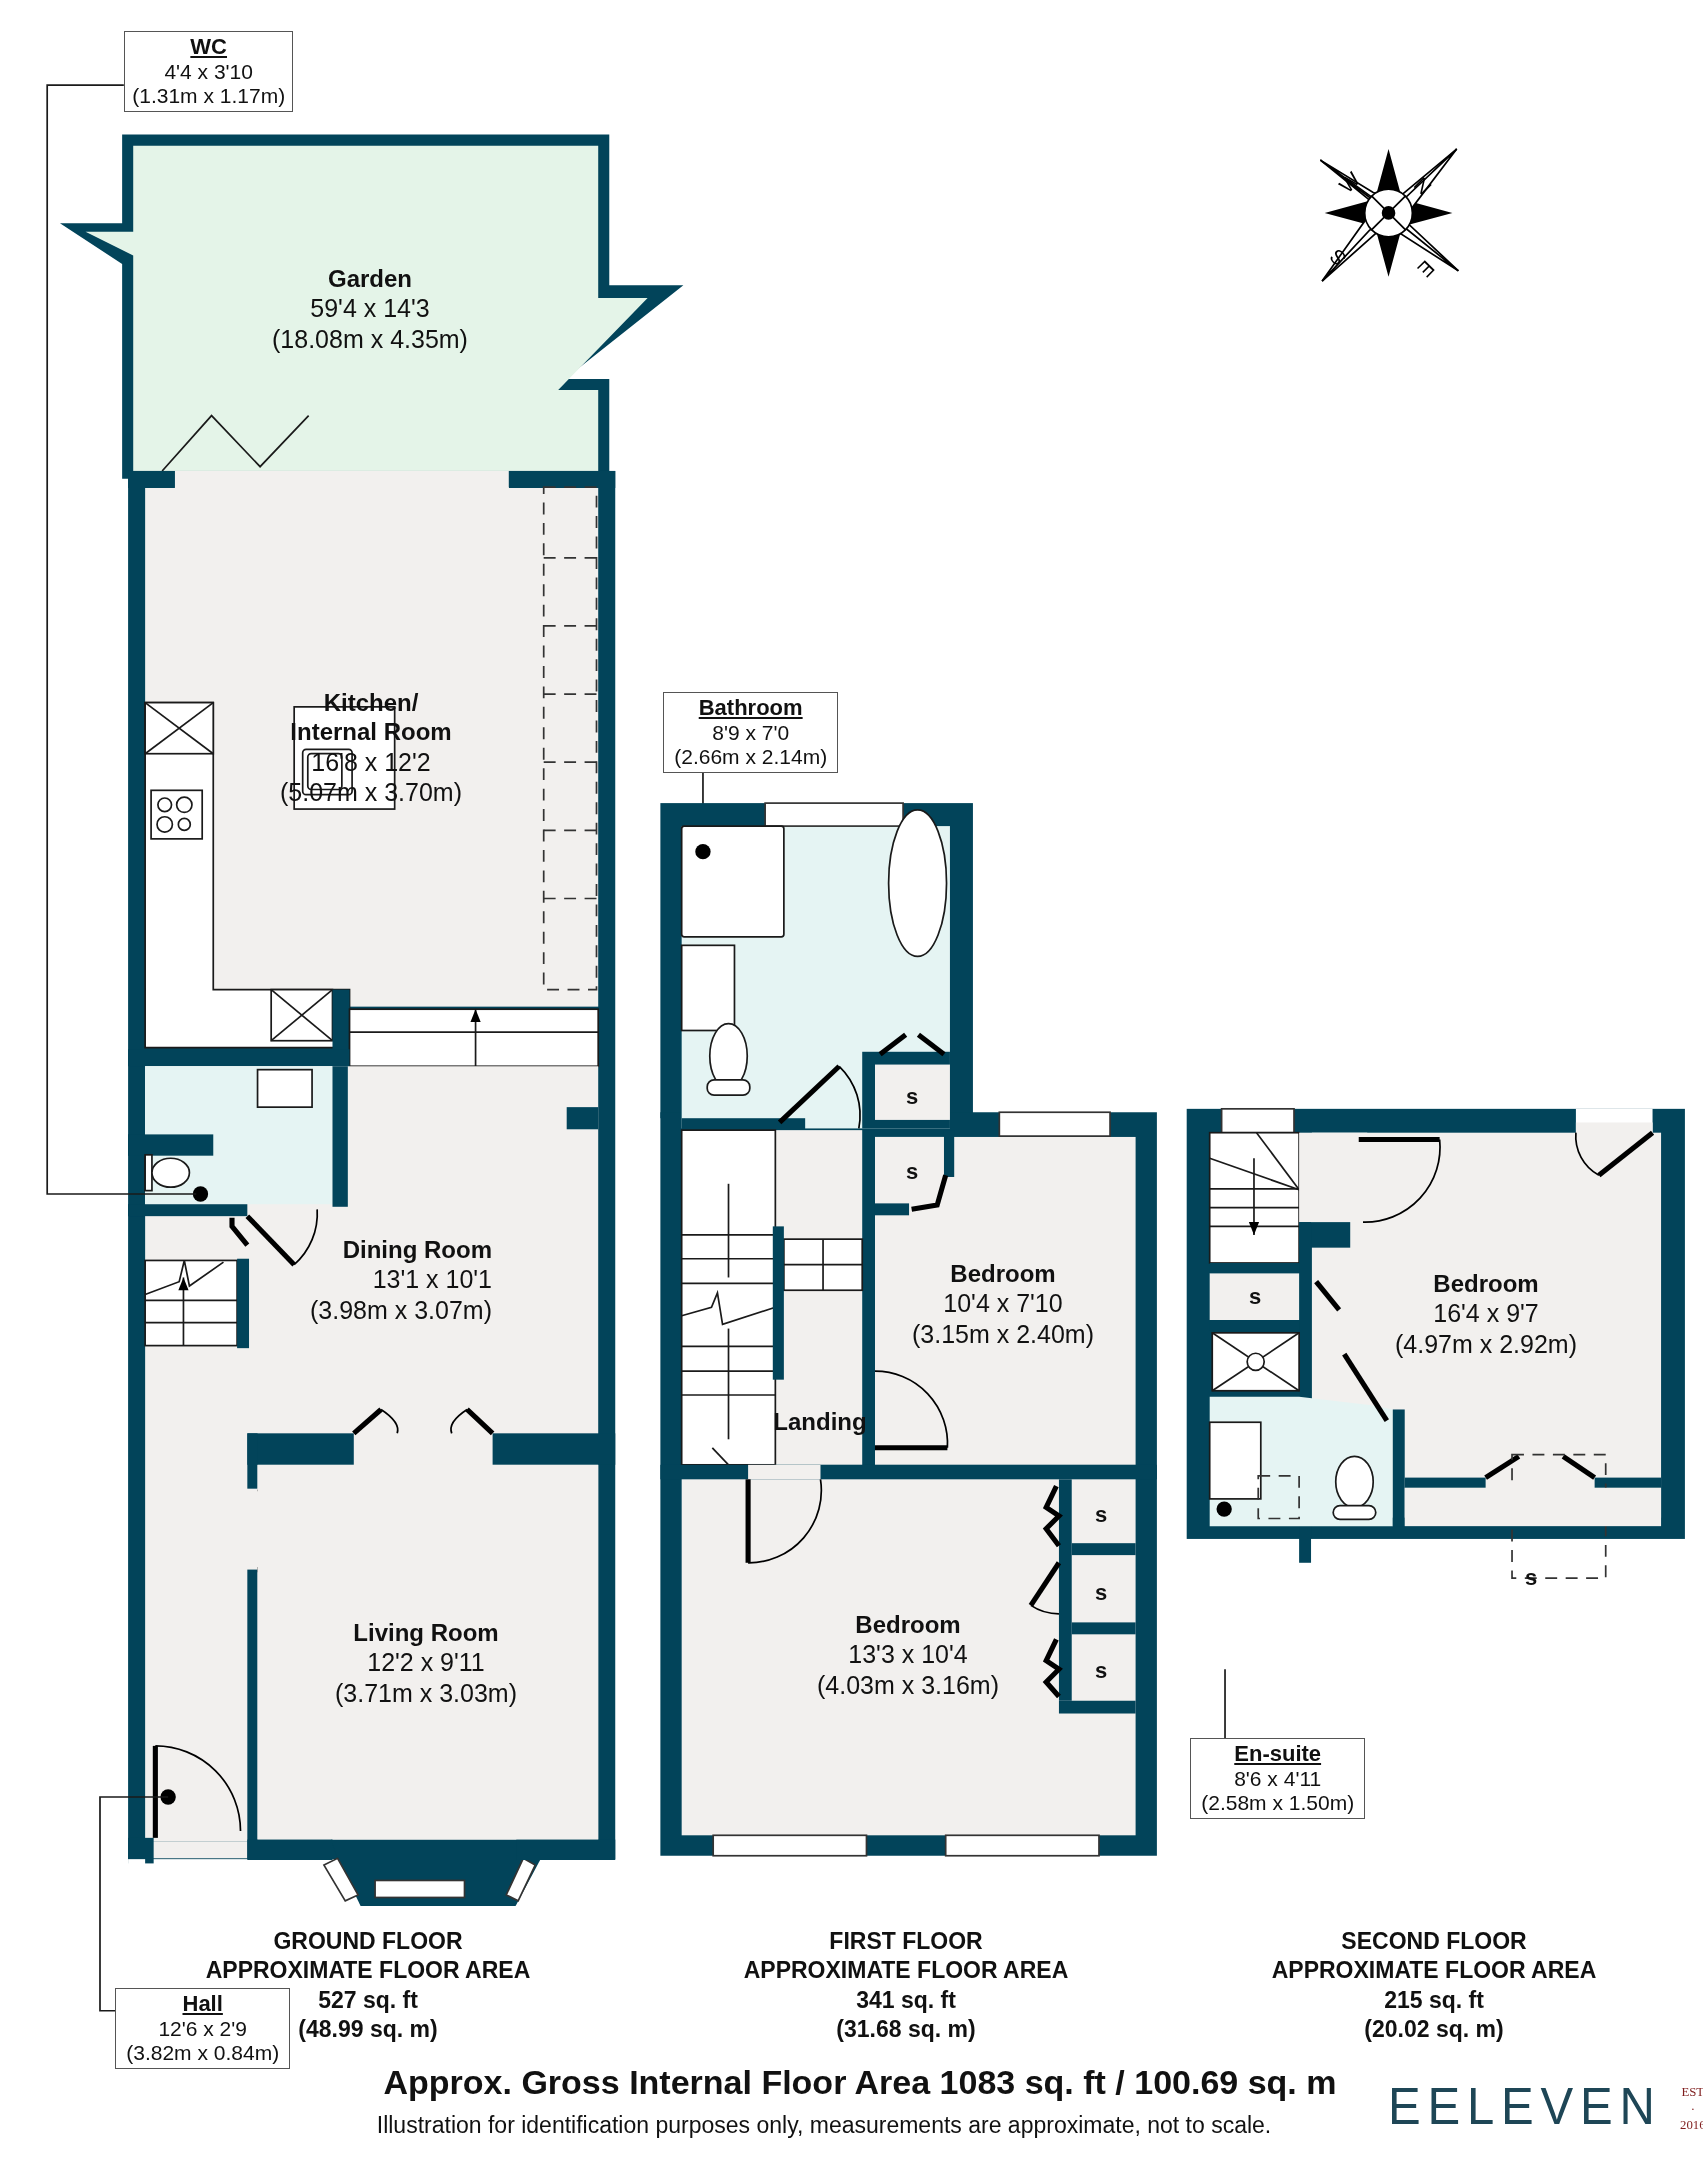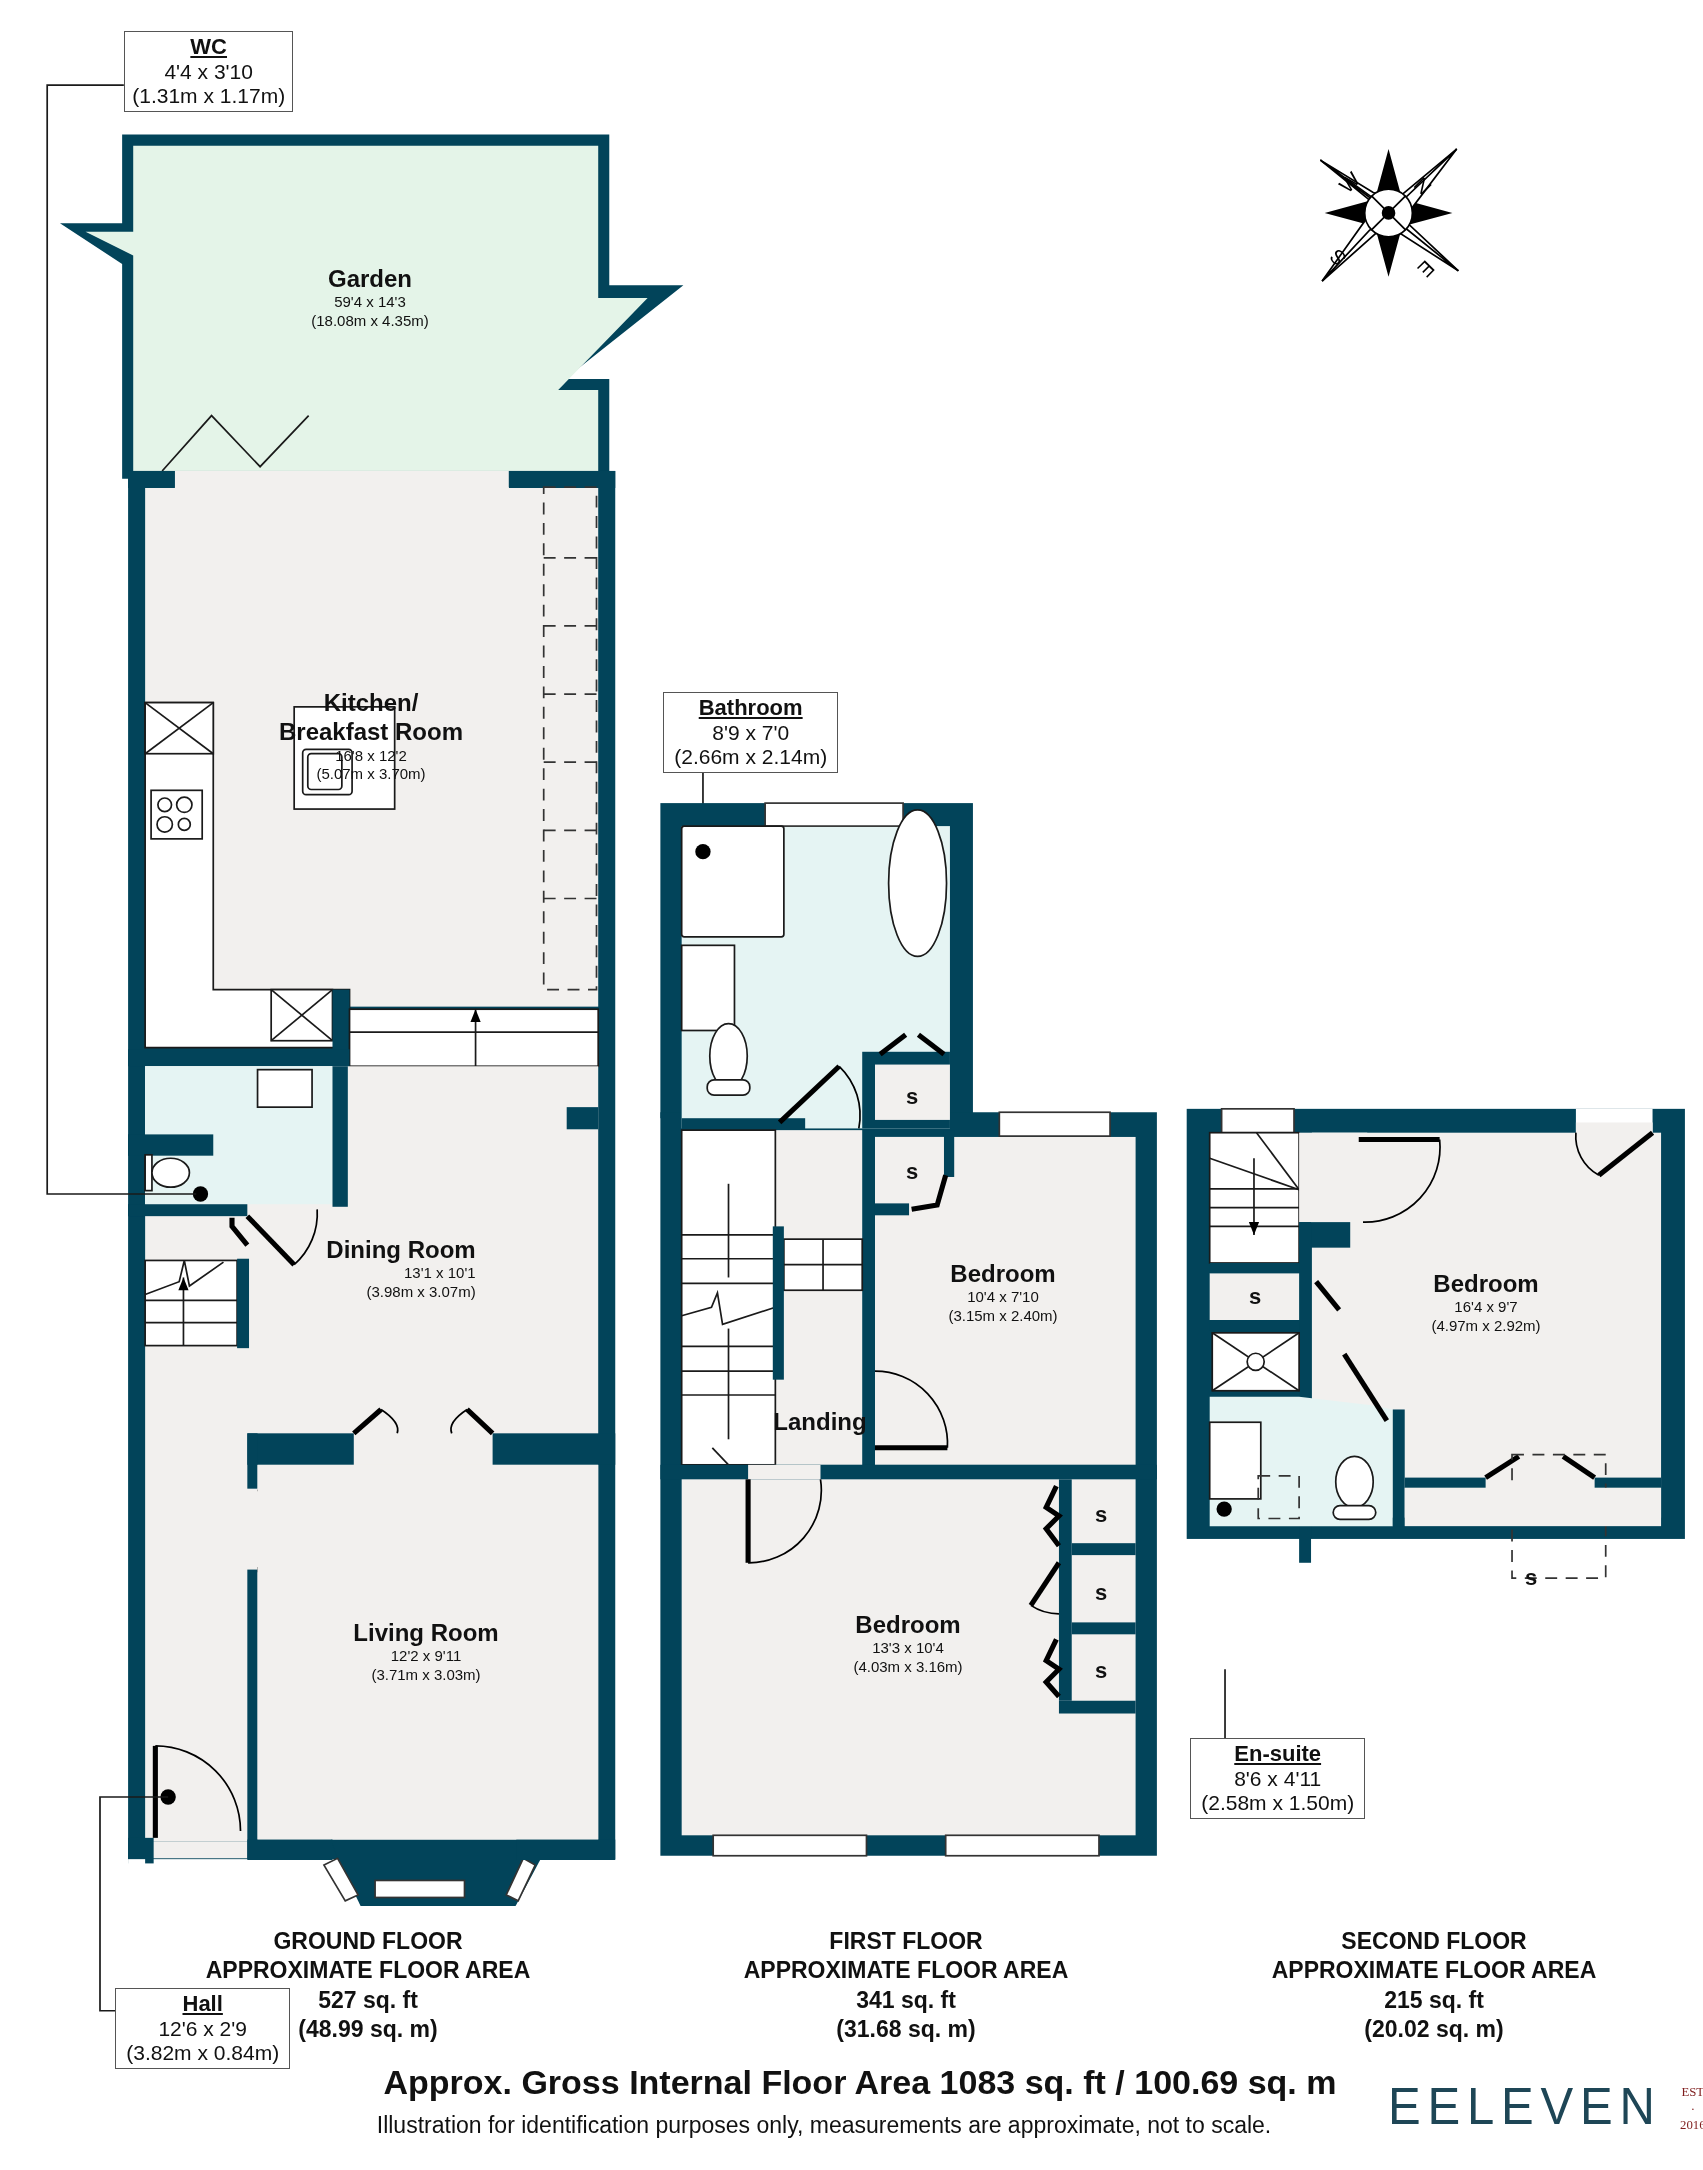--- a/index.html
+++ b/index.html
@@ -10,21 +10,21 @@
   .wet{fill:#e5f4f3;}
   .garden{fill:#e4f4e8;}
   .fix{fill:#ffffff;stroke:#1a1a1a;stroke-width:2;}
   .ln{fill:none;stroke:#1a1a1a;stroke-width:2;}
   .dash{fill:none;stroke:#333;stroke-width:2;stroke-dasharray:14 10;}
   .door{fill:none;stroke:#000;stroke-width:6;}
   .arc{fill:none;stroke:#000;stroke-width:2;}
   .win{fill:#ffffff;stroke:#333;stroke-width:2;}
   .label{position:absolute;text-align:center;line-height:1.22;transform:translateX(-50%);white-space:nowrap;}
   .label .n{font-weight:bold;font-size:24px;}
-  .label .d{font-size:15px;}
+  .label .d{font-size:25px;}
   .box{position:absolute;background:#fff;border:1.7px solid #555;text-align:center;line-height:1.18;padding:1.7px 1.7px;white-space:nowrap;}
   .box .n{font-weight:bold;font-size:22px;text-decoration:underline;}
   .box .d{font-size:21px;}
   .s{position:absolute;font-weight:bold;font-size:22px;transform:translate(-50%,-50%);}
   .floor-sum{position:absolute;transform:translateX(-50%);text-align:center;font-weight:bold;font-size:23px;line-height:1.28;white-space:nowrap;}
   .gross{position:absolute;left:860px;top:2063px;transform:translateX(-50%);font-weight:bold;font-size:34px;white-space:nowrap;}
   .disc{position:absolute;left:824px;top:2112px;transform:translateX(-50%);font-size:23px;white-space:nowrap;}
   .logo{position:absolute;left:1388px;top:2078px;color:#1e4656;font-family:"Liberation Sans",sans-serif;font-size:49px;letter-spacing:6.8px;font-weight:normal;transform:scaleY(1.05);}
   .est{position:absolute;left:1644px;top:2084px;color:#7f1d1d;font-family:"Liberation Serif",serif;font-size:12.8px;text-align:center;line-height:1.3;margin-left:36px;}
 </style>
@@ -298,21 +298,21 @@
   </g>
 </svg>
 
 <div class="label" style="left:370px;top:264px;">
   <div class="n">Garden</div>
   <div class="d">59'4 x 14'3</div>
   <div class="d">(18.08m x 4.35m)</div>
 </div>
 <div class="label" style="left:371px;top:688px;">
   <div class="n">Kitchen/</div>
-  <div class="n">Breakfast Room</div>
+  <div class="n">Internal Room</div>
   <div class="d">16'8 x 12'2</div>
   <div class="d">(5.07m x 3.70m)</div>
 </div>
 <div class="label" style="left:401px;top:1235px;text-align:right;">
   <div class="n">Dining Room</div>
   <div class="d">13'1 x 10'1</div>
   <div class="d">(3.98m x 3.07m)</div>
 </div>
 <div class="label" style="left:426px;top:1618px;">
   <div class="n">Living Room</div>

